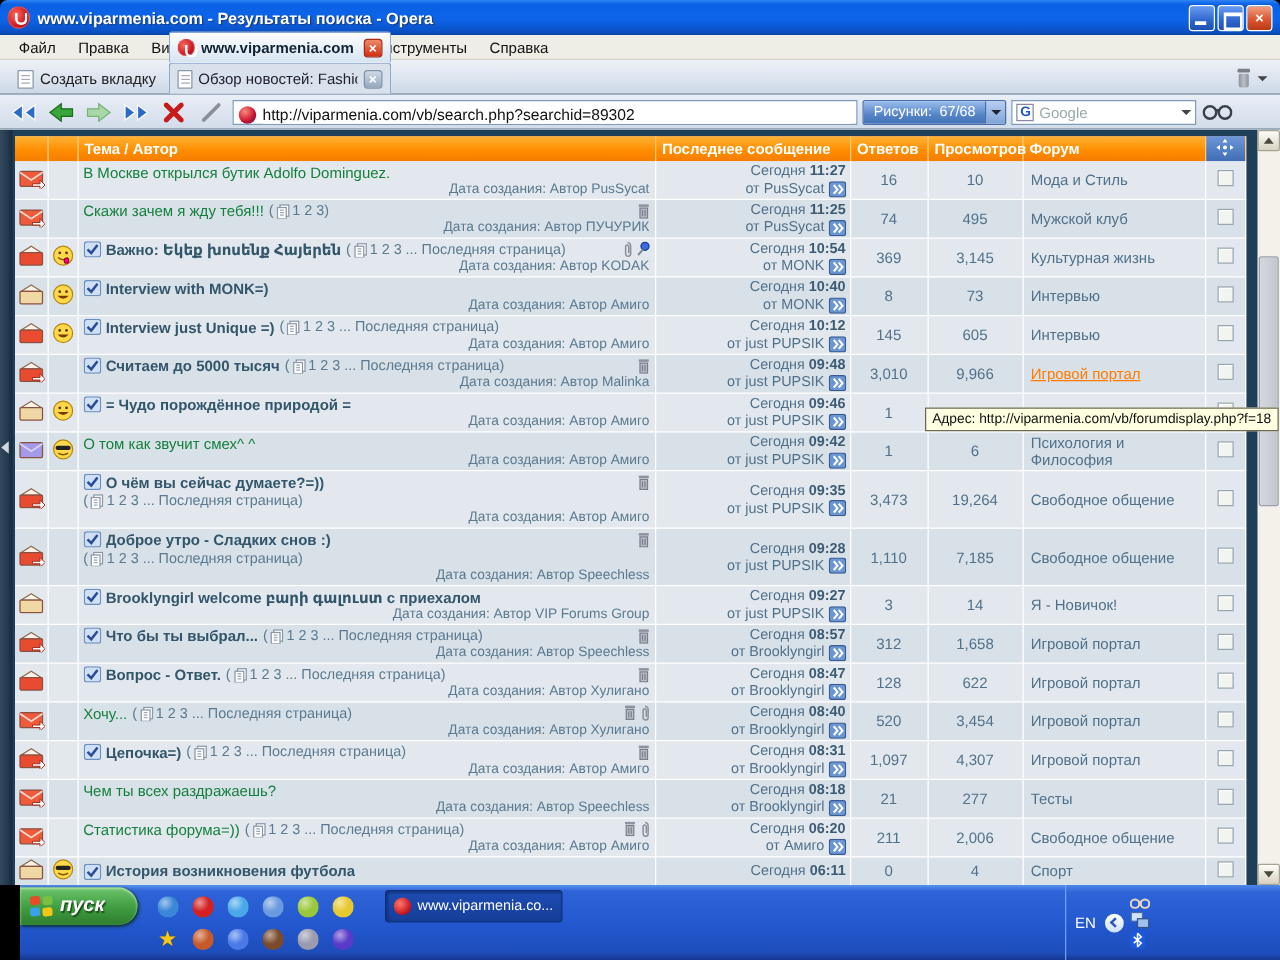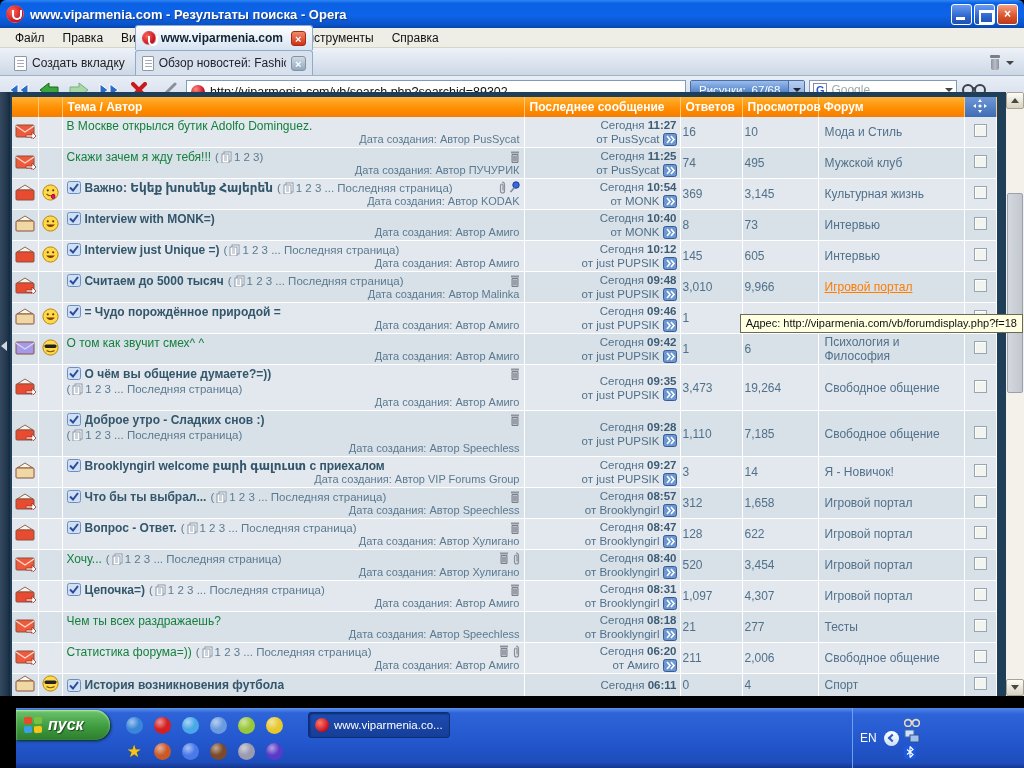--- a/index.html
+++ b/index.html
@@ -79,38 +79,38 @@
   .imgbtn .drop .caret { border-top-color:#223; }
   .gbox { height:20px; border:1px solid #7f9db9; background:#fff; display:flex; align-items:center;
     padding:0 3px; gap:4px; flex:0 0 148px; }
   .gbox input { border:none; outline:none; width:100%; font-size:12px; color:#333;
     font-family:"Liberation Sans","DejaVu Sans",sans-serif;}
   .gbox input::placeholder { color:#9aa; }
   .g-ico { width:14px; height:14px; border:1px solid #88a; font-size:11px; line-height:13px;
     font-weight:bold; color:#2255cc; text-align:center; background:#fff; flex:0 0 auto;}
 
   
-  .content { position:absolute; top:92px; left:0; right:0; height:604px; background:#1f3f58; }
+  .content { position:absolute; top:104px; left:0; right:0; height:604px; background:#1f3f58; }
   .panel-strip { position:absolute; left:0; top:0; width:10px; height:100%;
     background:linear-gradient(90deg,#34495e,#243a50 60%,#16293c); }
   .panel-toggle { position:absolute; left:1px; top:249px; width:0; height:0;
     border-top:5px solid transparent; border-bottom:5px solid transparent; border-right:6px solid #cfd8e0; }
   .pagearea { position:absolute; left:10px; right:18px; top:0; bottom:0; overflow:hidden; padding:5px 0 0 2px; }
 
   table.forum { border-collapse:collapse; table-layout:fixed; width:984px; background:#dfe5ec; }
   table.forum col.c1{width:26px} table.forum col.c2{width:24px} table.forum col.c3{width:462px}
   table.forum col.c4{width:156px} table.forum col.c5{width:62px} table.forum col.c6{width:76px}
   table.forum col.c7{width:146px} table.forum col.c8{width:32px}
   th { background:linear-gradient(180deg,#ffb236,#ff8e00 55%,#f57d00); color:#fff; font-size:12px;
     text-align:left; height:20px; padding:0 5px; border-right:1px solid #ffc876; white-space:nowrap; }
   th.modth { background:linear-gradient(180deg,#6d97d8,#3f6cb4); text-align:center; padding:0; }
   td { border-right:1px solid #fff; border-bottom:1px solid #fff; font-size:12px; color:#51718a;
     vertical-align:middle; padding:1px 2px; overflow:hidden; }
   tr.odd td { background:#e2e8ee; } tr.even td { background:#d8e0e8; }
-  td.num { }
+  td.num { text-align:center; }
   td.forumname { padding-left:6px; }
   td.forumname a { color:#ff7c00; text-decoration:underline; }
   .line1 { display:flex; align-items:center; gap:4px; min-height:15px; padding-left:2px; }
   .ttl { color:#15803d; white-space:nowrap; overflow:hidden; }
   .ttl.b { color:#33566b; font-weight:bold; }
   .pages { color:#5b7a90; font-size:11.5px; white-space:nowrap; display:inline-flex; align-items:center; gap:2px;}
   .ricons { margin-left:auto; display:flex; gap:3px; padding-right:2px; flex:0 0 auto; }
   .creator { text-align:right; font-size:11px; color:#5b7a90; padding:0 2px 1px 0; white-space:nowrap; }
   .lastcell { text-align:right; padding-right:3px; font-size:11.5px; line-height:14px; white-space:nowrap; }
   .lastcell b { color:#3d5c74; }
@@ -579,21 +579,21 @@
                   <rect x="2" y="6" width="18" height="10" rx="1" fill="#e84b30" stroke="#8a5040"></rect>
                   <polygon points="12,13 18,13 18,10 22,14 18,18 18,15 12,15" fill="#fff" stroke="#a03020" stroke-width="0.8"></polygon>
                 </svg></td>
               <td style="text-align:center"></td>
               <td>
                 <div class="line1">
                   <svg width="14" height="13">
                     <rect x="0.5" y="0.5" width="13" height="12" rx="2" fill="#cfe0f4" stroke="#6b8fc0"></rect>
                     <path d="M3 6.5 L6 9.5 L11 3" stroke="#2a4a9a" stroke-width="2" fill="none"></path>
                   </svg>
-                  <span class="ttl b">О чём вы общение думаете?=))</span>
+                  <span class="ttl b">О чём вы сейчас думаете?=))</span>
                   <span class="ricons">
                     <svg width="10" height="12">
                       <rect x="1" y="0.5" width="8" height="2" fill="#8d929c"></rect>
                       <path d="M2 3.5 h6 v8 h-6 z" fill="#b9bec8" stroke="#7a7f88"></path>
                       <path d="M4 5v5 M6 5v5" stroke="#7a7f88"></path>
                     </svg>
                   </span>
                 </div>
                 <div class="line1">
                   <span class="pages">(<svg width="11" height="12">

